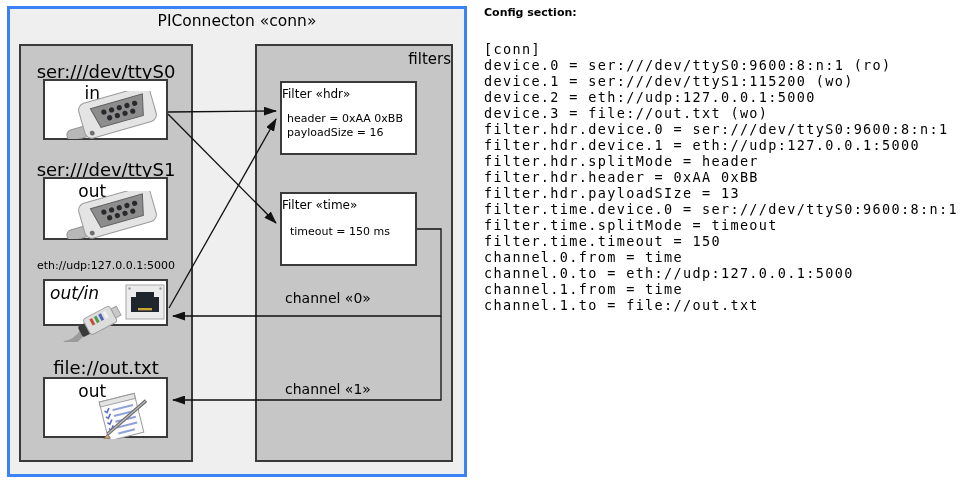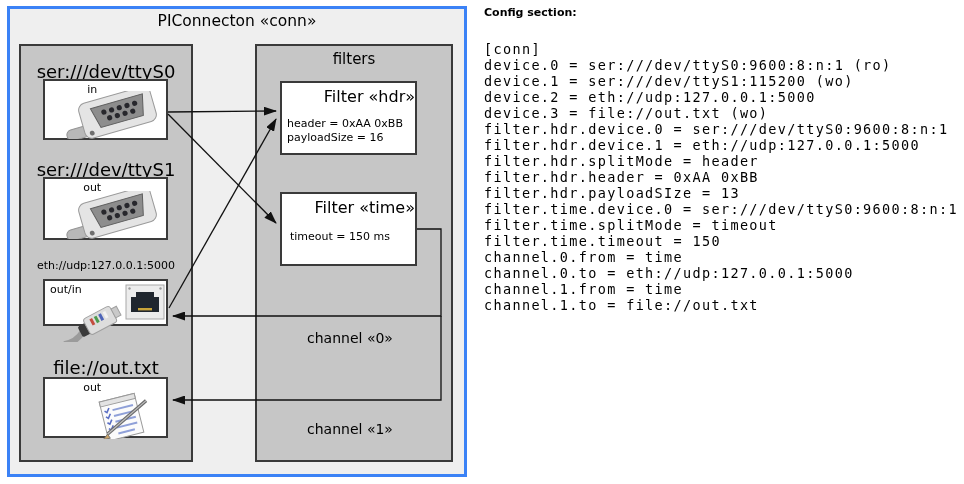--- a/index.html
+++ b/index.html
@@ -8,43 +8,43 @@
   .stage { position:relative; width:964px; height:484px; }
 
   
   .diagram { position:absolute; left:7px; top:6px; width:460px; height:471px;
              border:3px solid #3b82f6; background:#efefef; }
   .diagram-title { position:absolute; top:3px; left:0; width:100%; text-align:center;
                    font-size:15.5px; }
   .panel { position:absolute; background:#c6c6c6; border:2px solid #3a3a3a; }
   .panel-devices { left:9px; top:35px; width:174px; height:418px; }
   .panel-filters { left:245px; top:35px; width:198px; height:418px; }
-  .filters-title { position:absolute; top:4px; left:0; width:100%; text-align:center;
+  .filters-title { position:absolute; top:4px; left:0; width:100%; text-align:right;
                    font-size:15px; }
 
   .dev-label { position:absolute; left:0; width:100%; text-align:center;
                font-size:18px; white-space:nowrap; }
   .dev-label.small { font-size:11px; }
   .dev-card { position:absolute; left:22px; width:125px; background:#ffffff;
               border:2px solid #3a3a3a; }
   .dev-dir { position:absolute; top:2px; left:0; width:78%; text-align:center;
-             font-size:11px; }
+             font-size:17px; }
   .dev-dir.left { left:5px; width:auto; text-align:left; }
   .dev-icon { position:absolute; }
 
   .filter-box { position:absolute; left:23px; width:137px; height:74px;
                 background:#ffffff; border:2px solid #3a3a3a; }
-  .filter-title { margin-top:4px; text-align:right; font-size:16px; }
+  .filter-title { margin-top:4px; text-align:left; font-size:12px; }
   .filter-props { margin-left:5px; }
   .filter-box.hdr .filter-props { margin-top:11px; }
   .filter-box.time .filter-props { margin-top:13px;margin-left:8px; }
   .filter-prop { font-size:11px; line-height:14px; white-space:nowrap; }
 
-  .channel-label { position:absolute; left:28px; width:130px; text-align:center;
-                   font-size:14px; white-space:nowrap;margin-top:40px; }
+  .channel-label { position:absolute; left:28px; width:130px; text-align:left;
+                   font-size:14px; white-space:nowrap; }
 
   .wires { position:absolute; left:0; top:0; width:454px; height:465px;
            pointer-events:none; }
 
   
   .config { position:absolute; left:484px; top:0; width:480px; height:484px; }
   .config-heading { position:absolute; left:0; top:6px; font-size:11px; font-weight:bold; }
   .config-lines { position:absolute; left:0; top:41px;
                   font-family:"DejaVu Sans Mono","Liberation Mono",monospace;
                   font-size:13.5px; letter-spacing:1.35px; }
@@ -98,21 +98,21 @@
             <circle cx="48" cy="26" r="2.6" fill="#27272c"></circle>
               <circle cx="56" cy="26" r="2.6" fill="#27272c"></circle>
             <circle cx="64" cy="26" r="2.6" fill="#27272c"></circle>
               <circle cx="72" cy="26" r="2.6" fill="#27272c"></circle>
             <circle cx="27" cy="36" r="2.4" fill="#6f6f6f"></circle>
           </g>
         </svg>
       </div>
 
       <div class="dev-label small" style="top:213px;">eth://udp:127.0.0.1:5000</div>
-      <div class="dev-card" style="top:233px; height:47px;">
+      <div class="dev-card" style="top:233px; height:47px;font-style:italic;">
         <div class="dev-dir left">out/in</div>
         <svg class="dev-icon" style="left:80px; top:3px;" width="40" height="36" viewBox="0 0 40 36">
           <rect x="1" y="1" width="38" height="34" fill="#ececec" stroke="#a8a8a8"></rect>
           <path d="M6 13 L11 13 L11 8 L29 8 L29 13 L34 13 L34 28 L6 28 Z" fill="#20262e"></path>
           <rect x="13" y="24" width="14" height="2.4" fill="#c9a43a"></rect>
           <circle cx="4.5" cy="4.5" r="1.2" fill="#9a9a9a"></circle>
             <circle cx="35.5" cy="4.5" r="1.2" fill="#9a9a9a"></circle>
         </svg>
         <svg class="dev-icon" style="left:8px; top:21px;" width="80" height="40" viewBox="0 0 80 40">
           <g transform="rotate(-28 40 20)">

